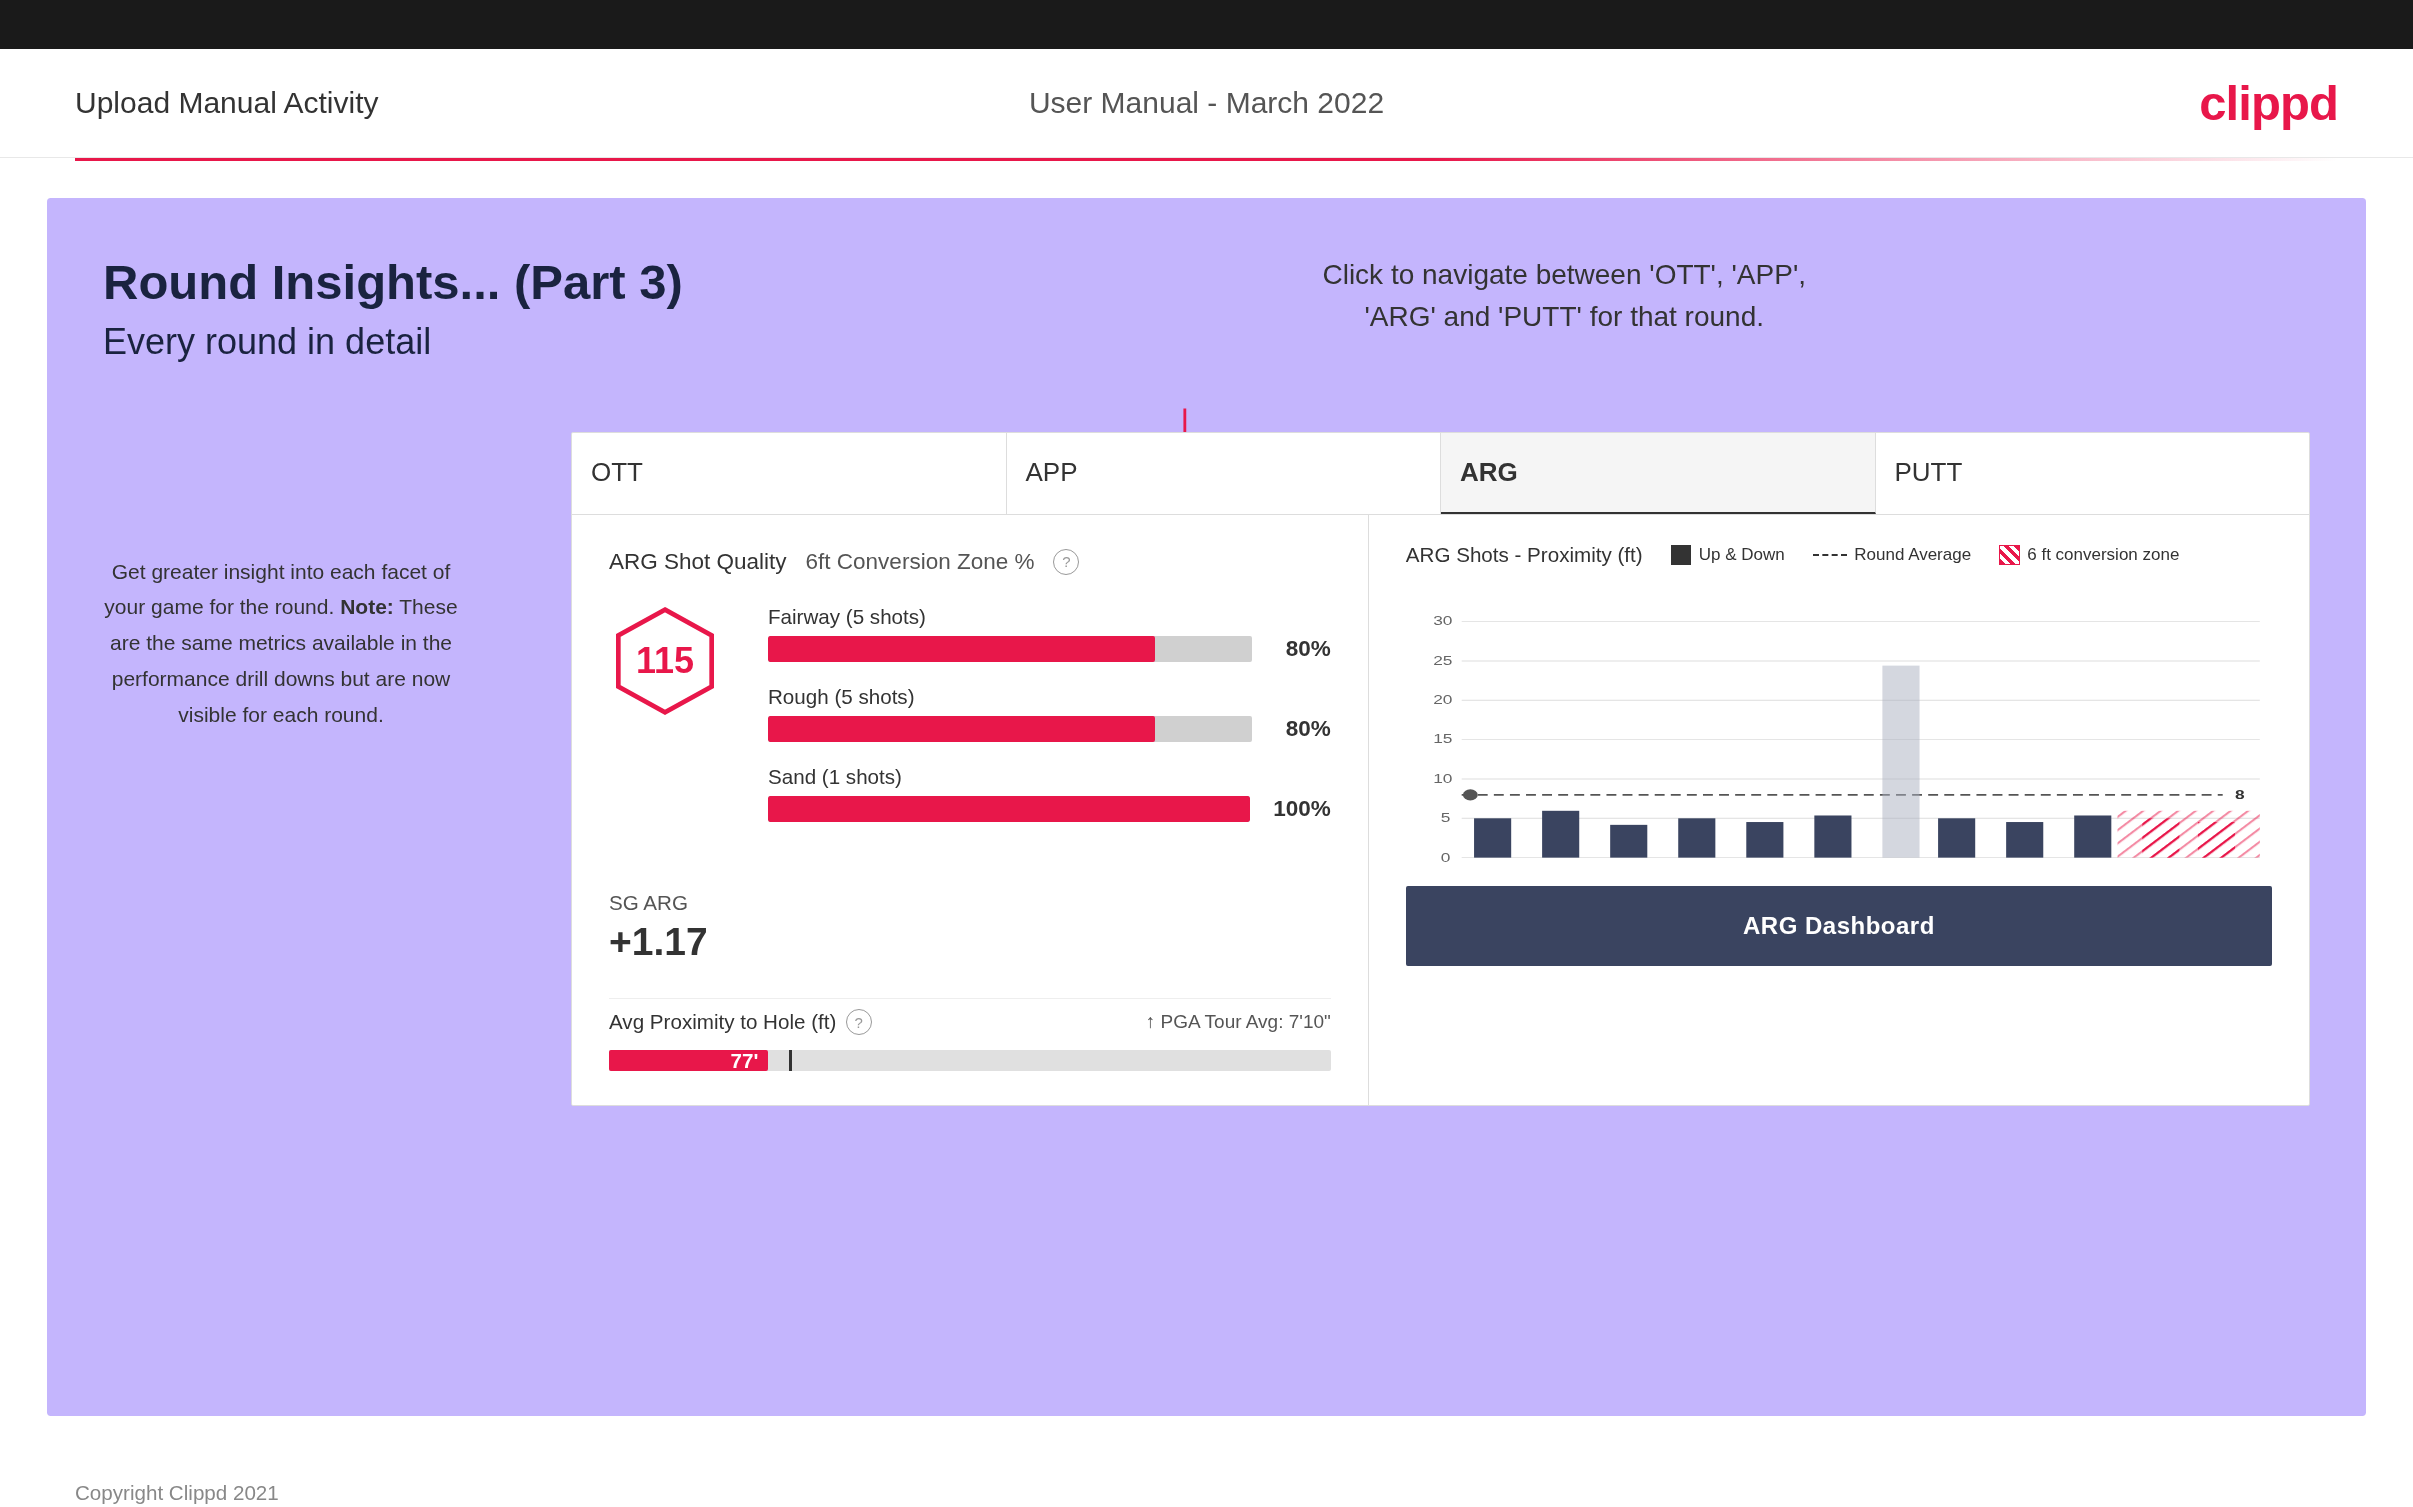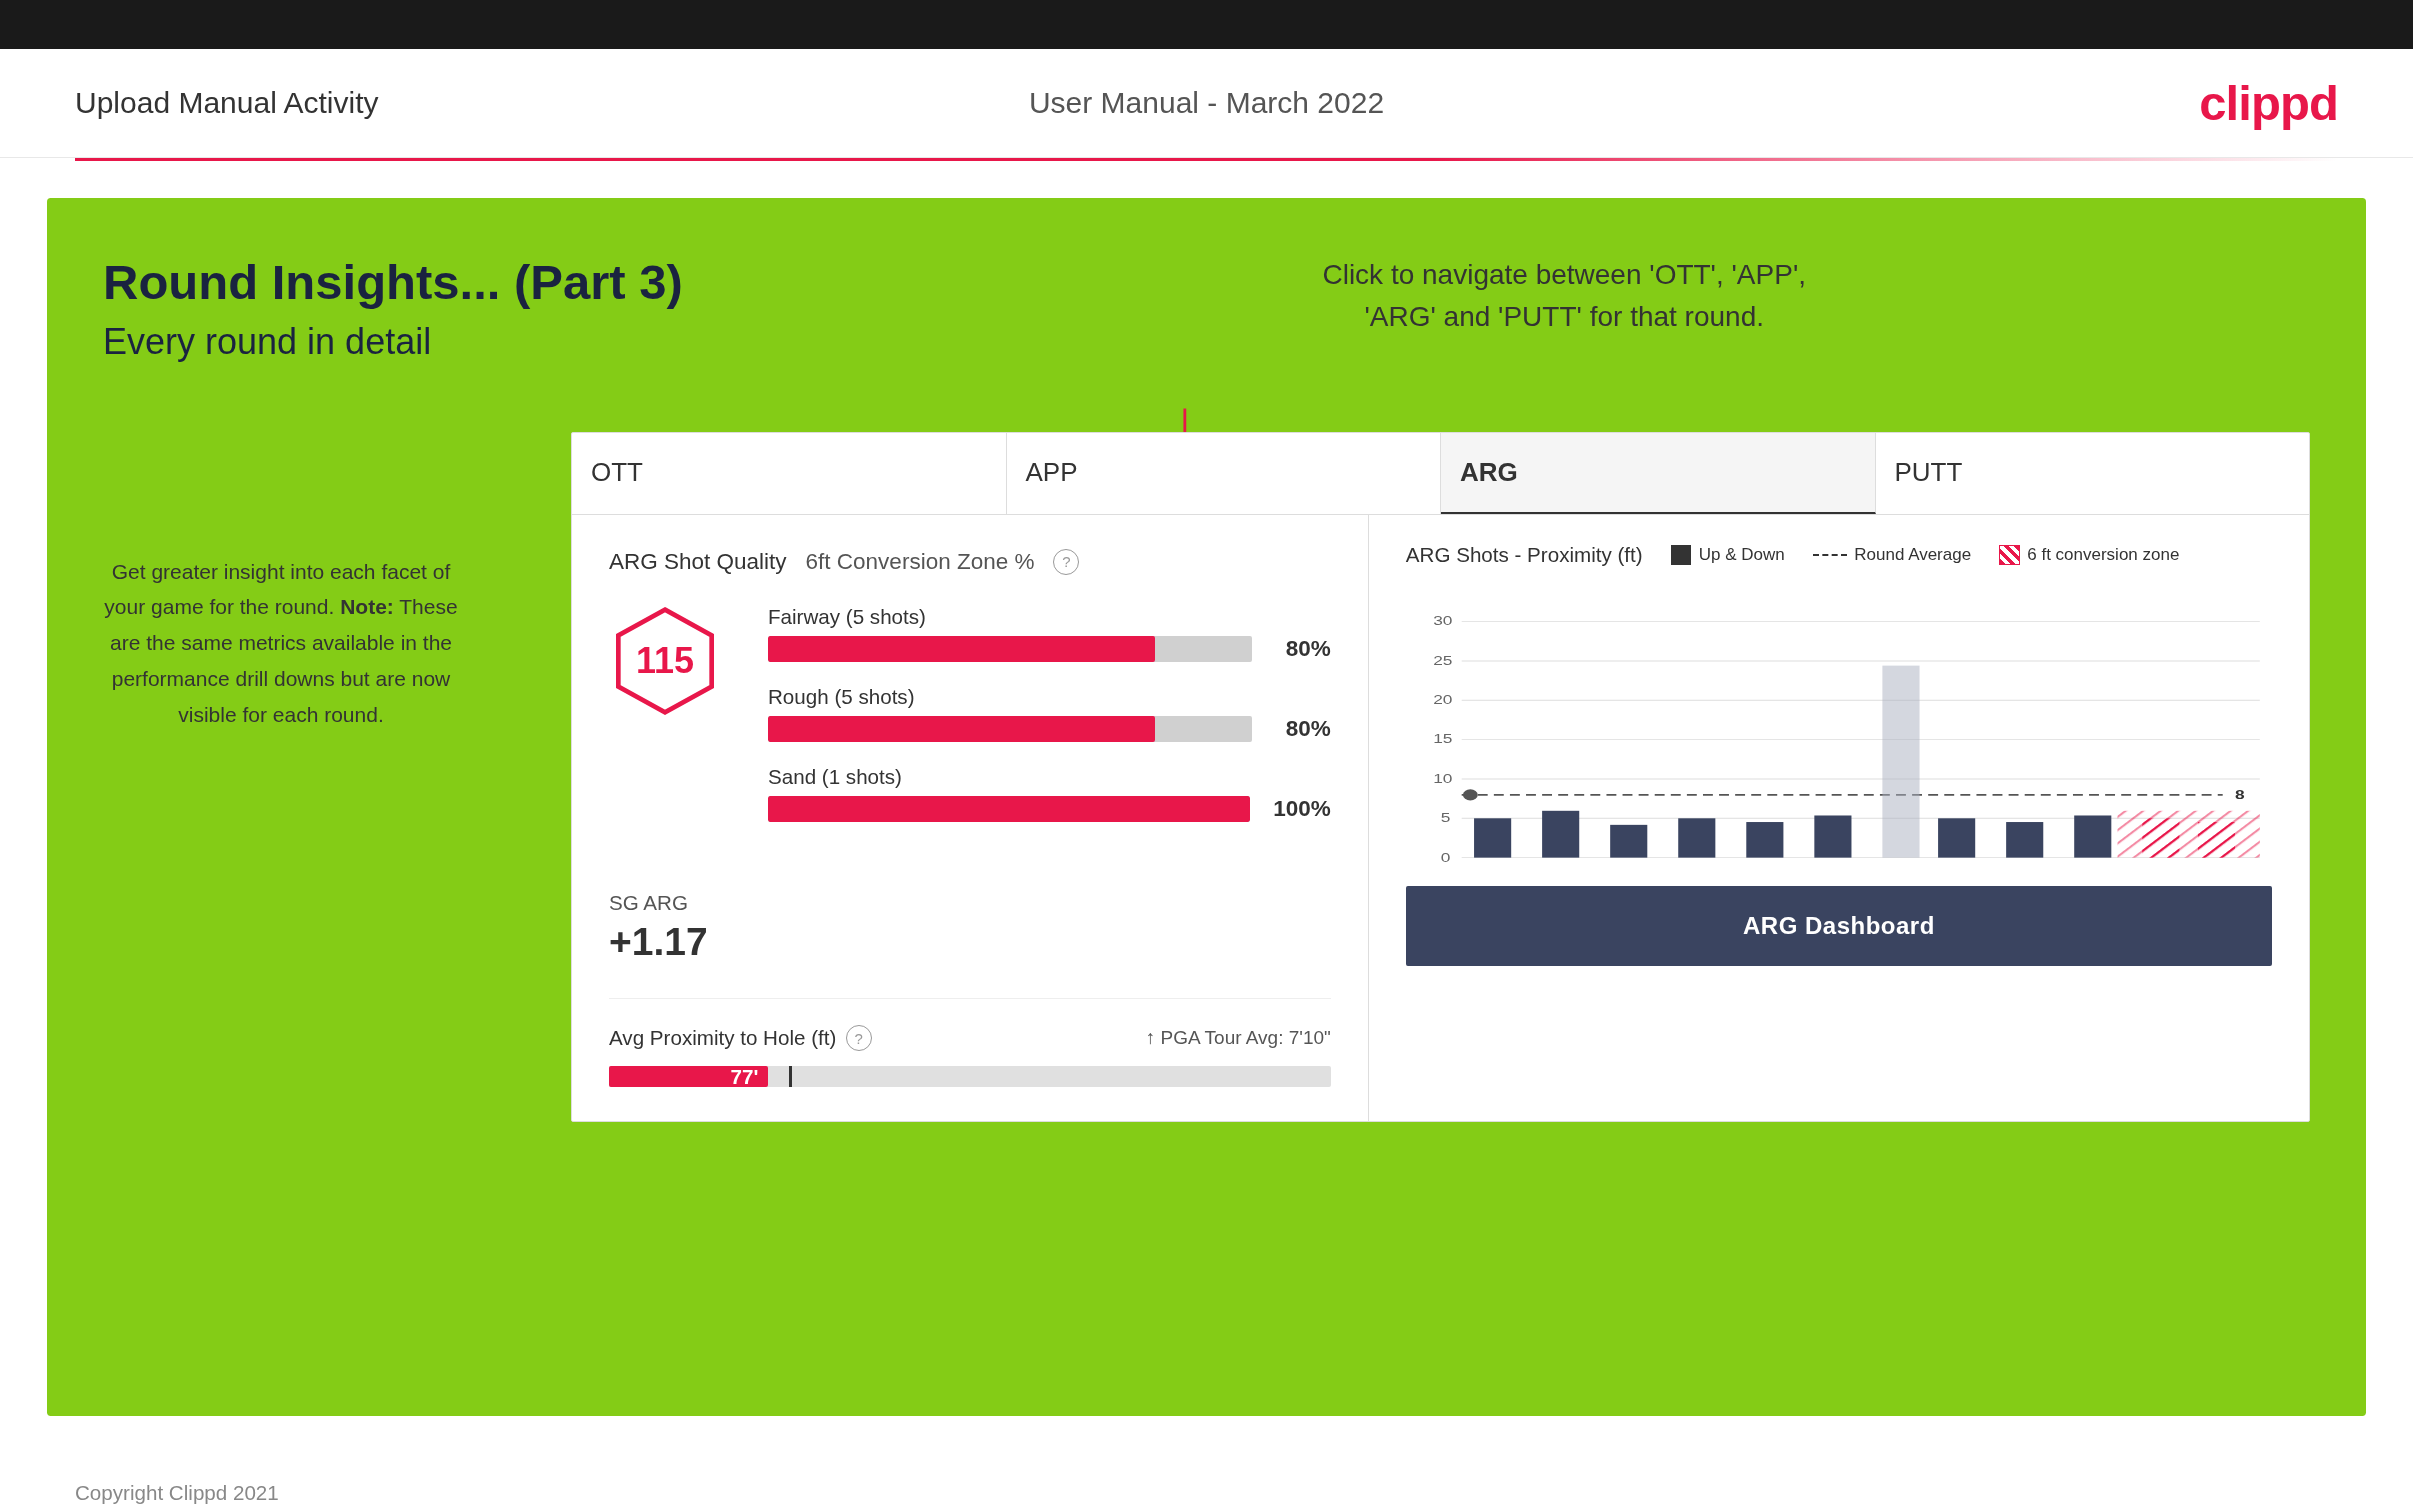--- a/index.html
+++ b/index.html
@@ -38,21 +38,21 @@
 
     .logo {
       font-size: 49px;
       font-weight: 700;
       color: #e8174a;
       letter-spacing: -0.9px;
     }
 
     
     .main-content {
-      background: #84cc16;
+      background: #c4b5fd;
       margin: 37px 47px;
       padding: 56px 56px 75px;
       border-radius: 3.7px;
       min-height: 1218px;
       position: relative;
     }
 
     .section-title {
       font-size: 49px;
       font-weight: 700;
@@ -274,21 +274,21 @@
     .sg-value {
       font-size: 39px;
       font-weight: 700;
       color: #333;
     }
 
     
     .proximity-section {
       margin-top: 34px;
       border-top: 0.9px solid #eee;
-      padding-top: 26px;
+      padding-top: 10px;
     }
 
     .proximity-header {
       display: flex;
       align-items: center;
       justify-content: space-between;
       margin-bottom: 15px;
     }
 
     .proximity-label {

